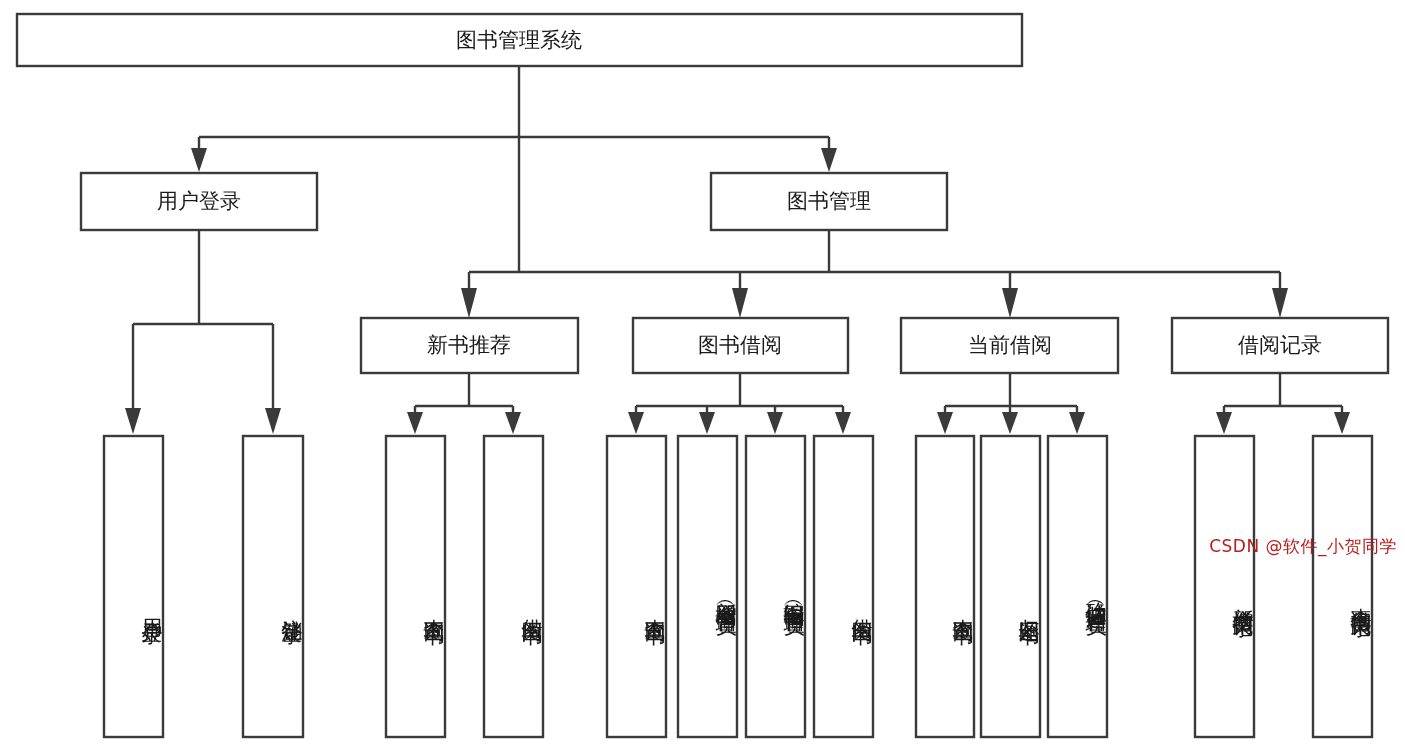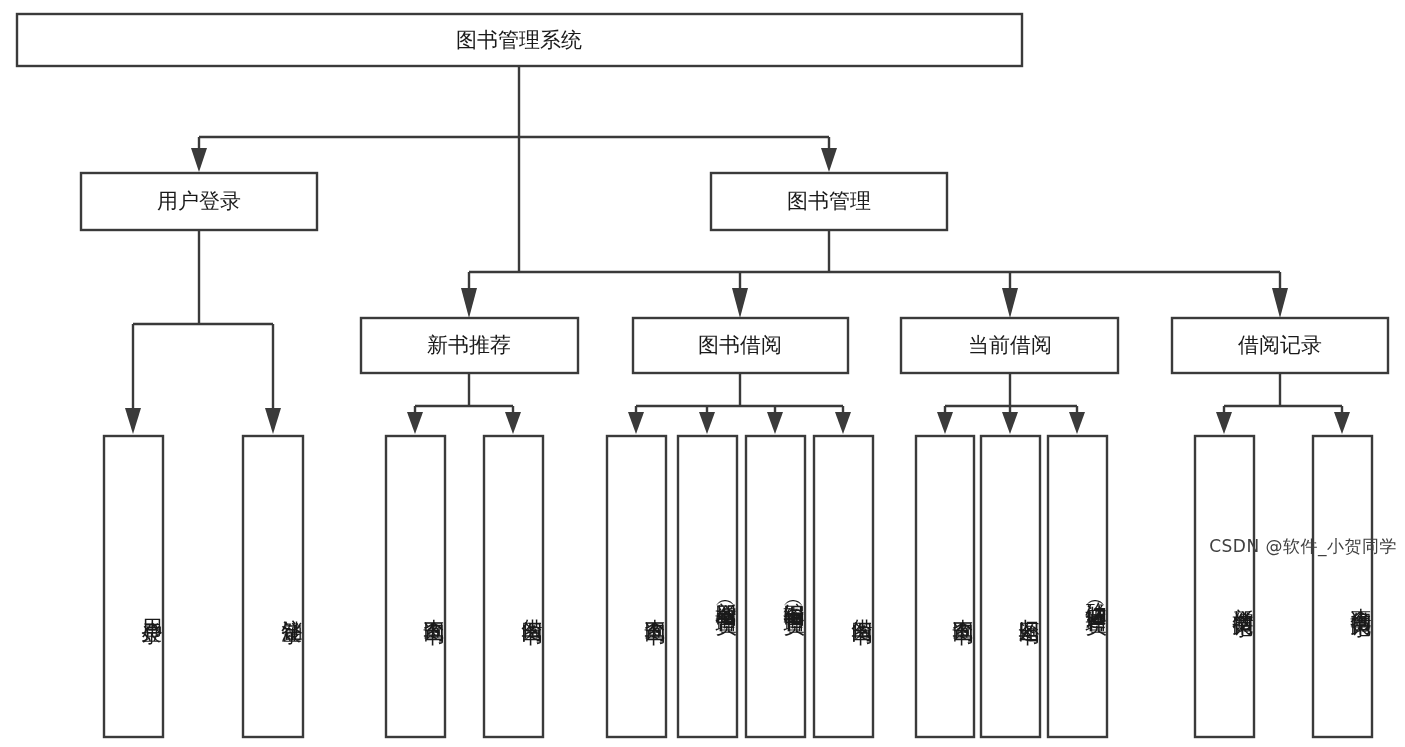--- a/index.html
+++ b/index.html
@@ -63,21 +63,21 @@
     display: flex;
     align-items: flex-start;
     justify-content: center;
   }
   .watermark {
     position: absolute;
     right: 8px;
     bottom: 6px;
     font-family: "DejaVu Sans", "Liberation Sans", sans-serif;
     font-size: 17px;
-    color: #404040;
+    color: #b91c1c;
     white-space: nowrap;
     letter-spacing: 0.5px;
   }
 </style>
 </head>
 <body>
 
 <div id="diagram-root">
 
   <svg class="flow" viewBox="0 0 1405 747" xmlns="http://www.w3.org/2000/svg">

